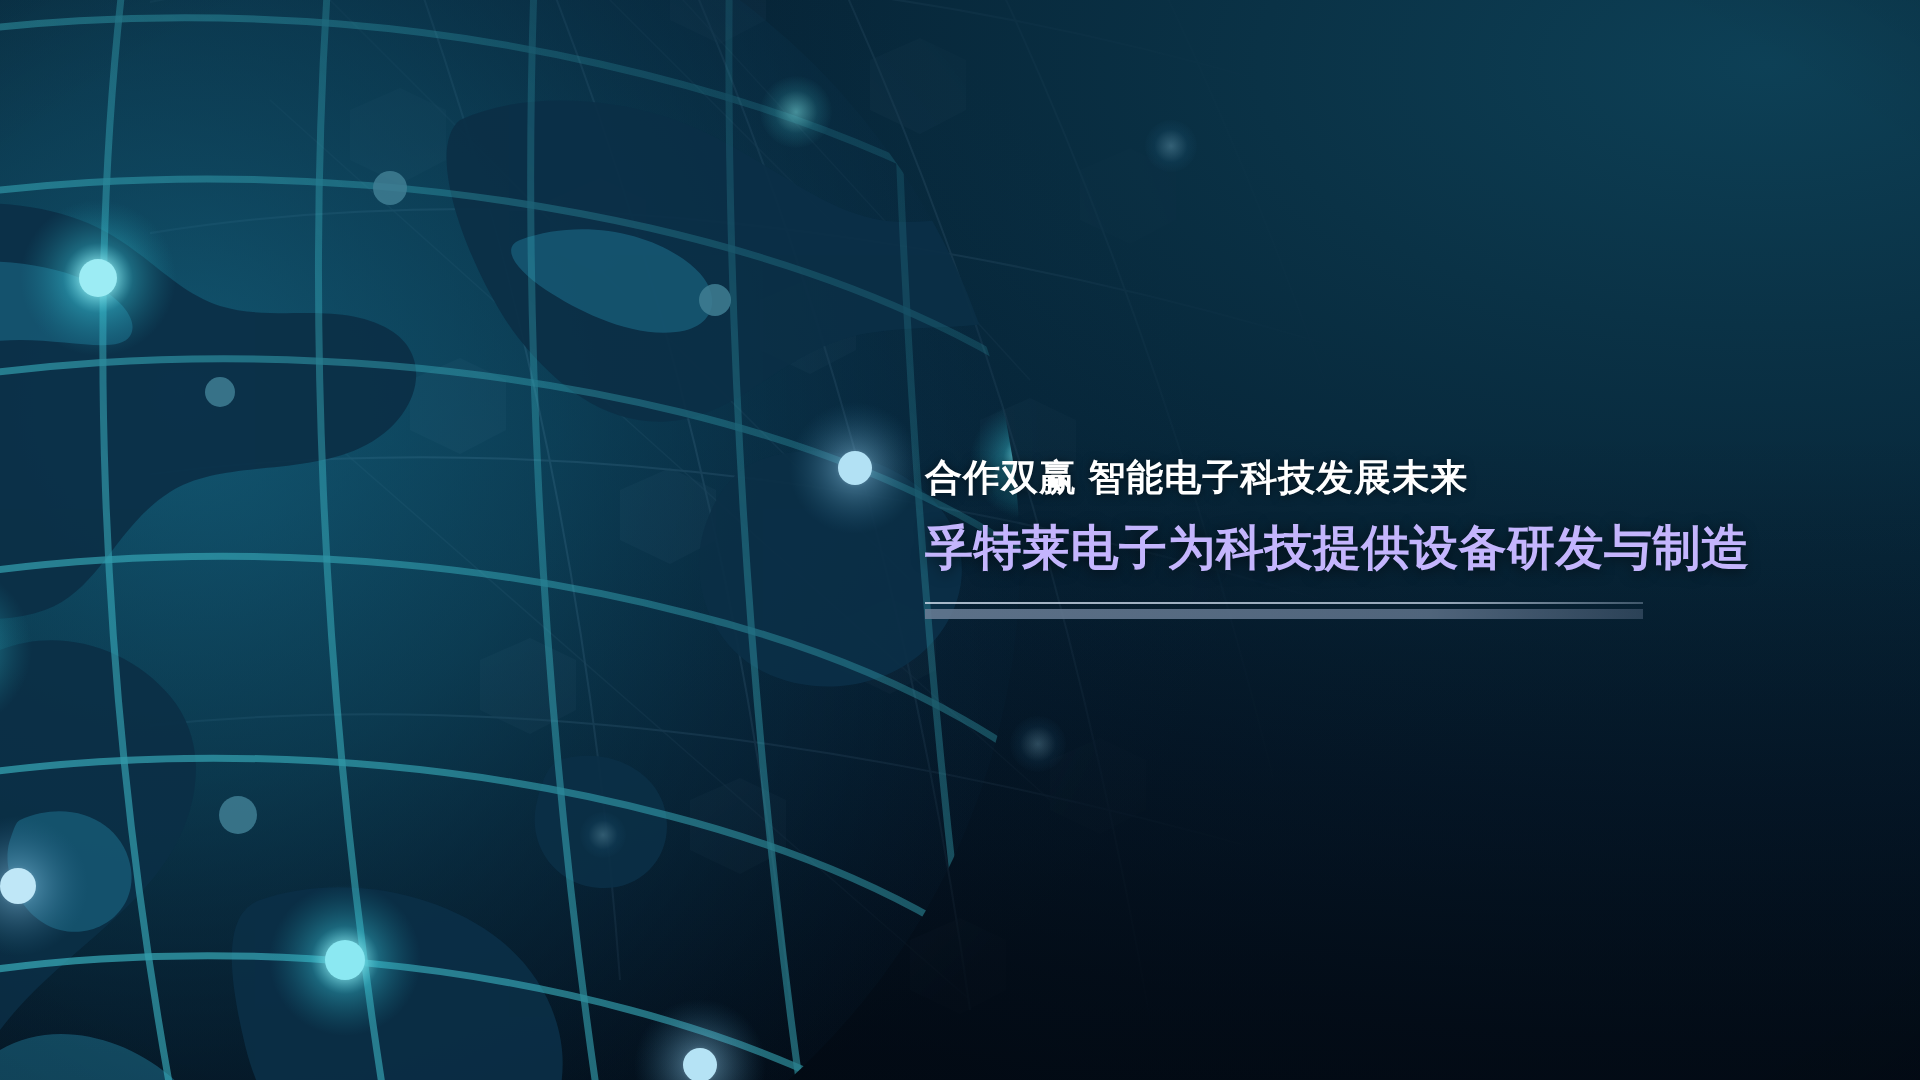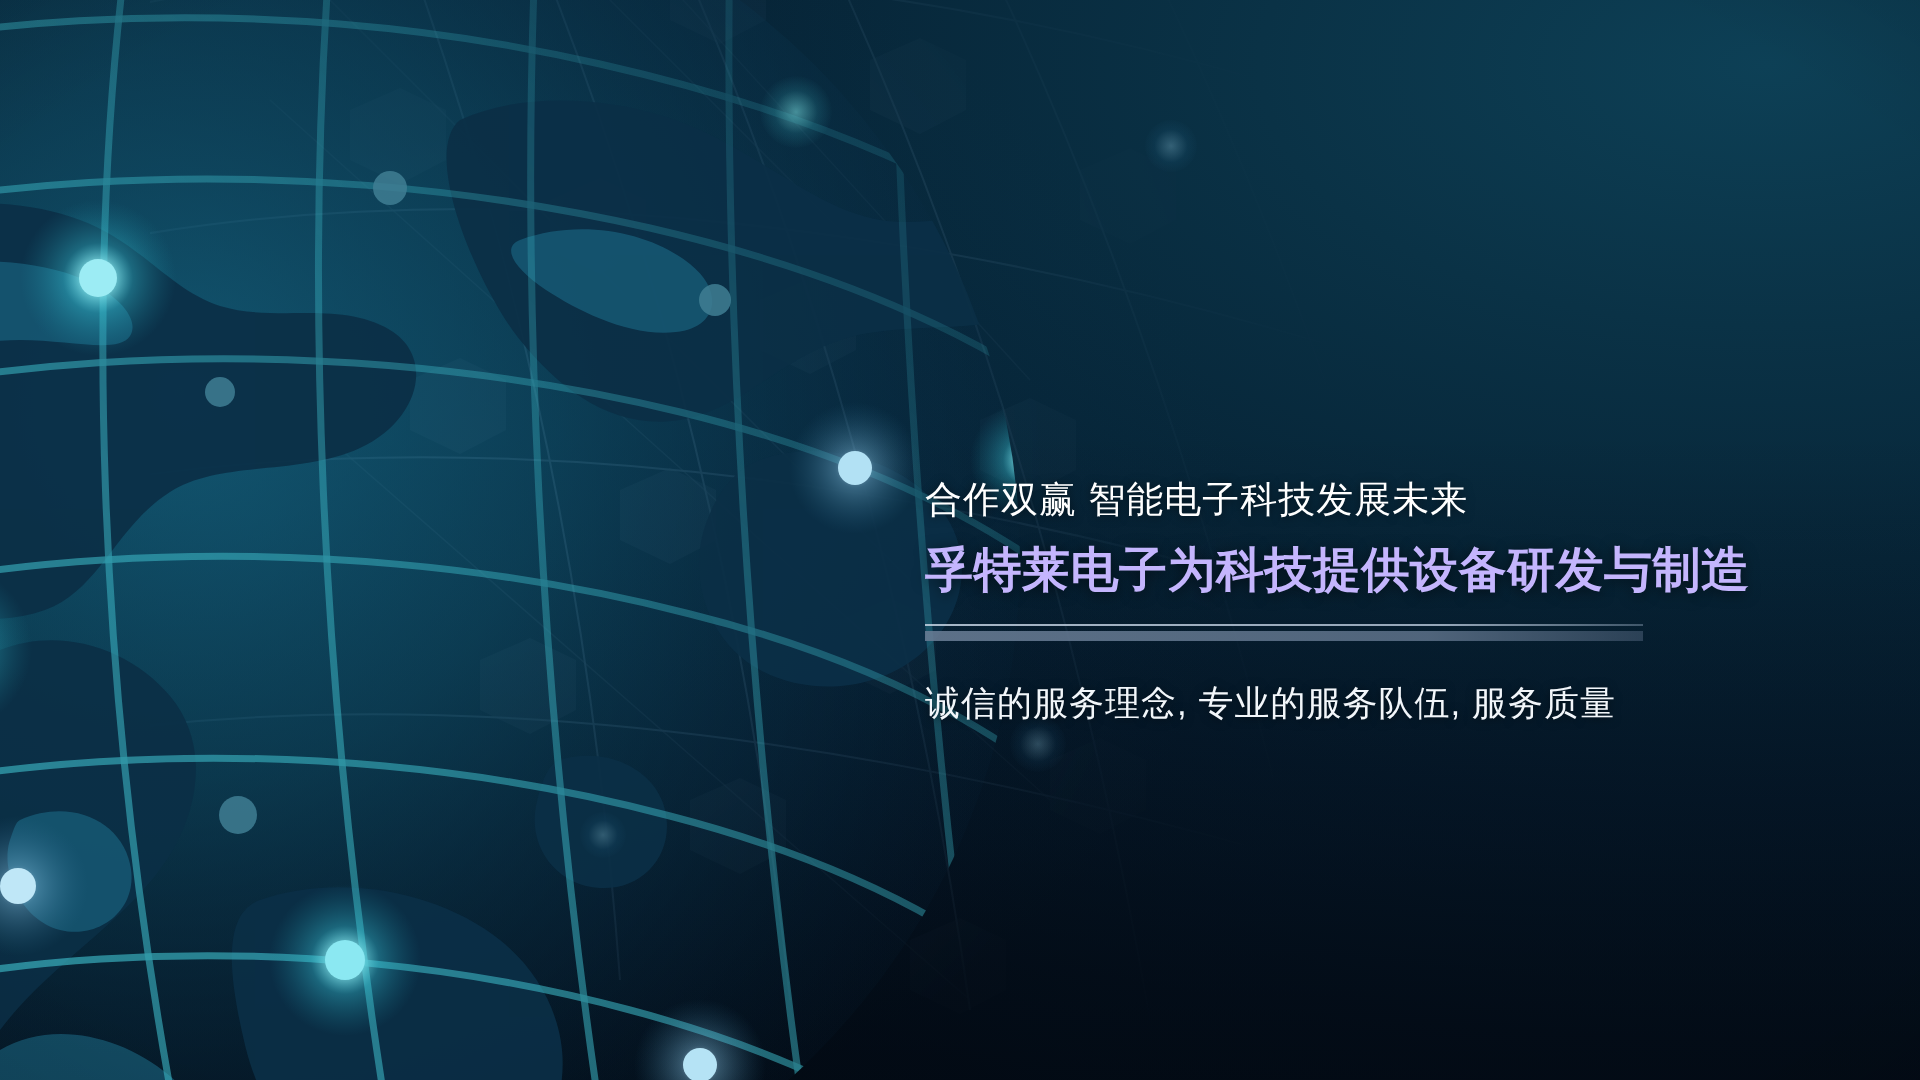--- a/index.html
+++ b/index.html
@@ -78,26 +78,25 @@
   .copy {
     position: absolute;
     left: 925px;
     top: 455px;
     width: 960px;
   }
 
   .eyebrow {
     font-size: 37px;
     line-height: 1.25;
-    font-weight: 400;
+    font-weight: 700;
     color: #ffffff;
     letter-spacing: 1px;
     white-space: nowrap;
     text-shadow: 0 1px 10px rgba(0,0,0,0.55);
-    margin-top: 22px;
   }
 
   .headline {
     margin-top: 18px;
     font-size: 48px;
     line-height: 1.22;
     font-weight: 700;
     color: #c4b5fd;
     letter-spacing: 0.5px;
     white-space: nowrap;
@@ -389,17 +388,16 @@
 
     <div class="eyebrow">合作双赢 智能电子科技发展未来</div>
 
     <div class="headline">孚特莱电子为科技提供设备研发与制造</div>
 
     <div class="divider">
       <div class="rule-thin"></div>
       <div class="rule-thick"></div>
     </div>
 
-    <div class="tagline">诚信的服务理念, 专业的服务队伍, 服务质量</div>
 
   </div>
 
 </div>
 
 </body></html>

